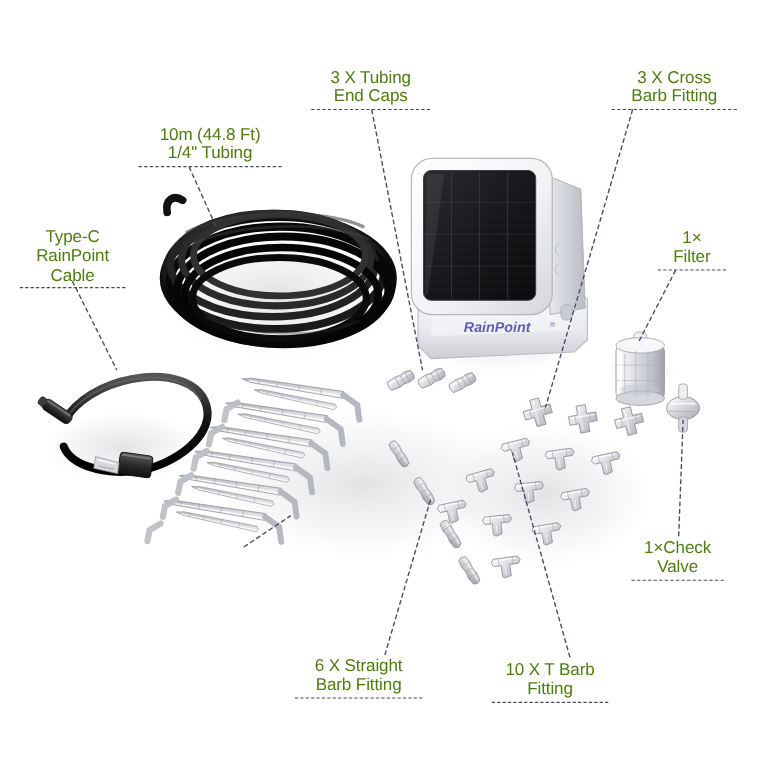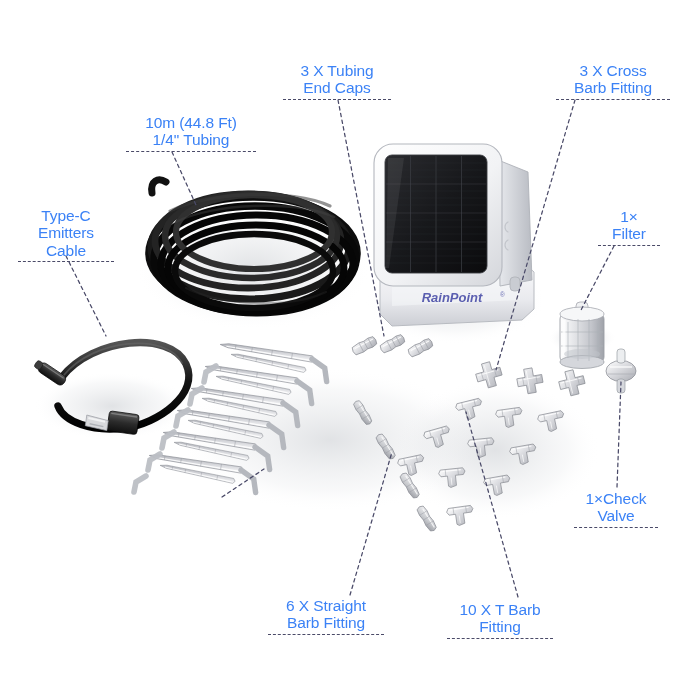--- a/index.html
+++ b/index.html
@@ -9,21 +9,21 @@
     background:#ffffff;
     font-family:"Liberation Sans","DejaVu Sans",sans-serif;
     overflow:hidden;
     position:relative;
   }
   #stage{position:absolute;left:0;top:0;width:700px;height:700px;}
   #art{position:absolute;left:0;top:0;width:700px;height:700px;}
 
   .callout{
     position:absolute;
-    color:#3b82f6;
+    color:#4d7c0f;
     font-size:15.5px;
     line-height:1.12;
     letter-spacing:-0.1px;
     white-space:pre;
     text-align:center;
     border-bottom:1.4px dashed #4a4a68;
     padding-bottom:2px;
     font-weight:400;
   }
 </style>
@@ -320,21 +320,21 @@
       <path d="M575,100 L496,370"></path>
       <path d="M614,246 L580,312"></path>
       <path d="M617,487 L621,382"></path>
       <path d="M222,497 L264,469"></path>
       <path d="M350,595 L392,452"></path>
       <path d="M518,597 L466,412"></path>
     </g>
   </svg>
 
   <div class="callout" style="left:18px;top:207px;width:96px;">Type-C
-Emitters
+RainPoint
 Cable</div>
 
   <div class="callout" style="left:126px;top:114px;width:130px;">10m (44.8 Ft)
 1/4" Tubing</div>
 
   <div class="callout" style="left:283px;top:62px;width:108px;">3 X Tubing
 End Caps</div>
 
   <div class="callout" style="left:556px;top:62px;width:114px;">3 X Cross
 Barb Fitting</div>

